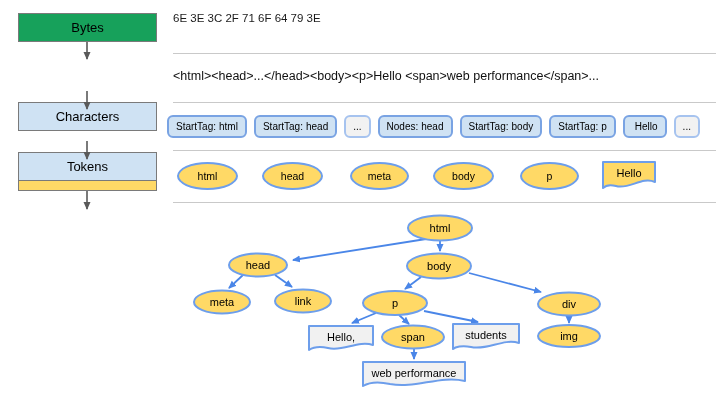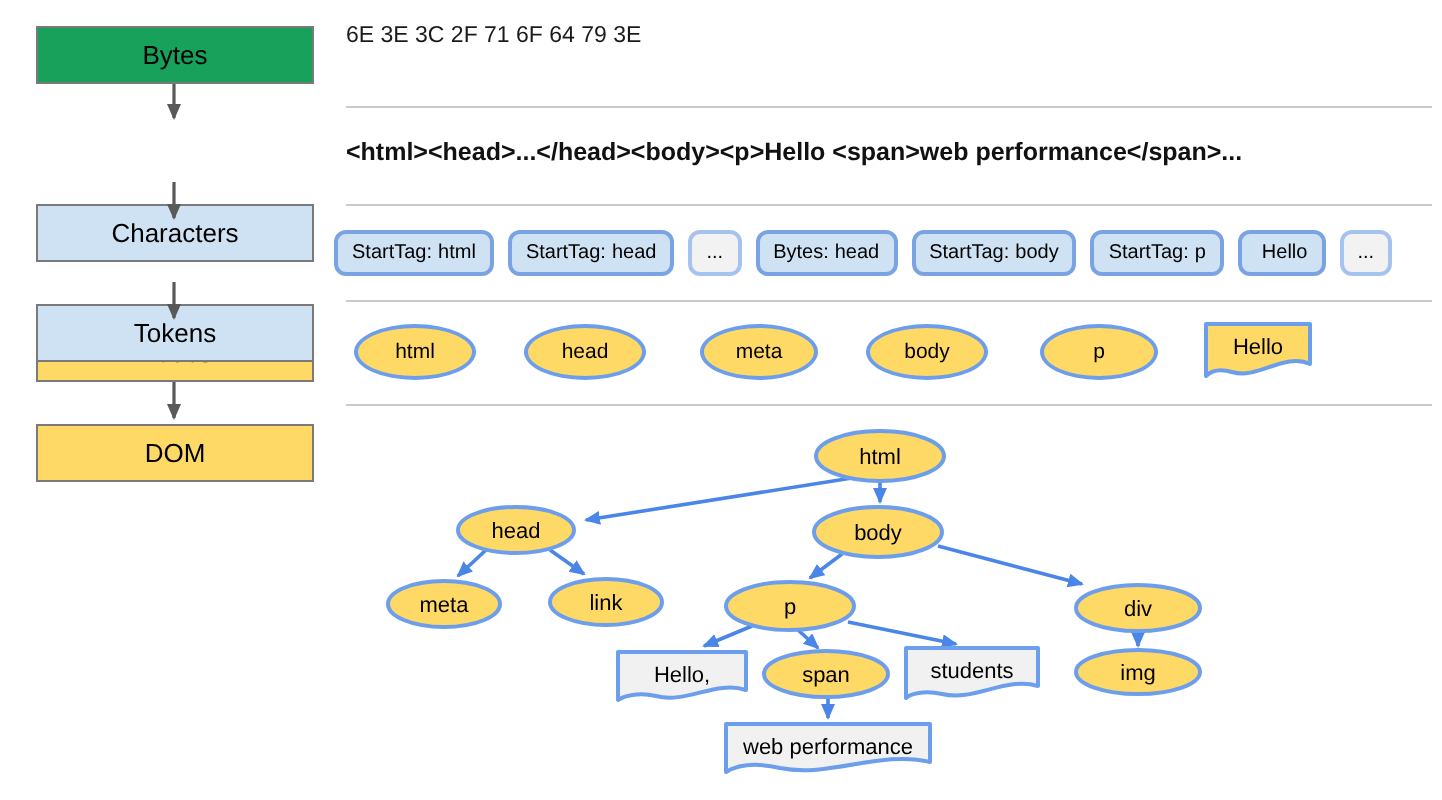--- a/index.html
+++ b/index.html
@@ -10,21 +10,21 @@
   .stage{position:absolute;left:18px;width:137px;height:27px;border:1px solid #7a7a7a;
          display:flex;align-items:center;justify-content:center;font-size:13px;}
   .stage.green{background:#17A15B;}
   .stage.blue{background:#CFE2F3;margin-top:40px;}
   .stage.yellow{background:#FFD966;}
 
   
   .bytes{position:absolute;left:173px;top:10px;width:545px;font-size:11.5px;
          line-height:16px;color:#1a1a1a;white-space:nowrap;}
   .sep{position:absolute;left:173px;width:543px;height:1px;background:#c9c9c9;}
-  .chars{position:absolute;left:173px;top:69px;font-size:12.5px;font-weight:bold;
+  .chars{position:absolute;left:173px;top:69px;font-size:12.5px;font-weight:normal;
          white-space:nowrap;color:#111;}
   .tokens{position:absolute;left:167px;top:115px;width:550px;display:flex;gap:7px;align-items:center;}
   .pill{display:inline-flex;align-items:center;height:19px;border:2px solid #79A3E3;
         border-radius:6px;background:#CFE2F3;padding:0 7px;font-size:10px;white-space:nowrap;}
   .pill b{font-weight:normal;}
   .pill .val{margin-left:3px;}
   .pill.gray{background:#F2F2F2;border-color:#A6C3EF;}
   .pill.gray .val{margin-left:0;}
 
   .node-ellipse{position:absolute;top:162px;height:24px;border:2px solid #6D9EEB;
@@ -45,23 +45,20 @@
     </div>
   <div class="stage blue" style="top:62px">
       <span>Characters</span>
     </div>
   <div class="stage yellow" style="top:162px">
       <span>Nodes</span>
     </div>
   <div class="stage blue" style="top:112px">
       <span>Tokens</span>
     </div>
-  <div class="stage yellow" style="top:212px">
-      <span>DOM</span>
-    </div>
 
   <div class="bytes">
     <div>6E 3E 3C 2F 71 6F 64 79 3E</div>
   </div>
 
   <div class="sep" style="top:53px"></div>
 
   <div class="chars">&lt;html&gt;&lt;head&gt;...&lt;/head&gt;&lt;body&gt;&lt;p&gt;Hello &lt;span&gt;web performance&lt;/span&gt;...</div>
 
   <div class="sep" style="top:102px"></div>
@@ -72,21 +69,21 @@
         <span class="val">html</span>
       </span>
     <span class="pill">
         <b>StartTag:</b>
         <span class="val">head</span>
       </span>
     <span class="pill gray">
         <span class="val">...</span>
       </span>
     <span class="pill">
-        <b>Bytes:</b>
+        <b>Nodes:</b>
         <span class="val">head</span>
       </span>
     <span class="pill">
         <b>StartTag:</b>
         <span class="val">body</span>
       </span>
     <span class="pill">
         <b>StartTag:</b>
         <span class="val">p</span>
       </span>

